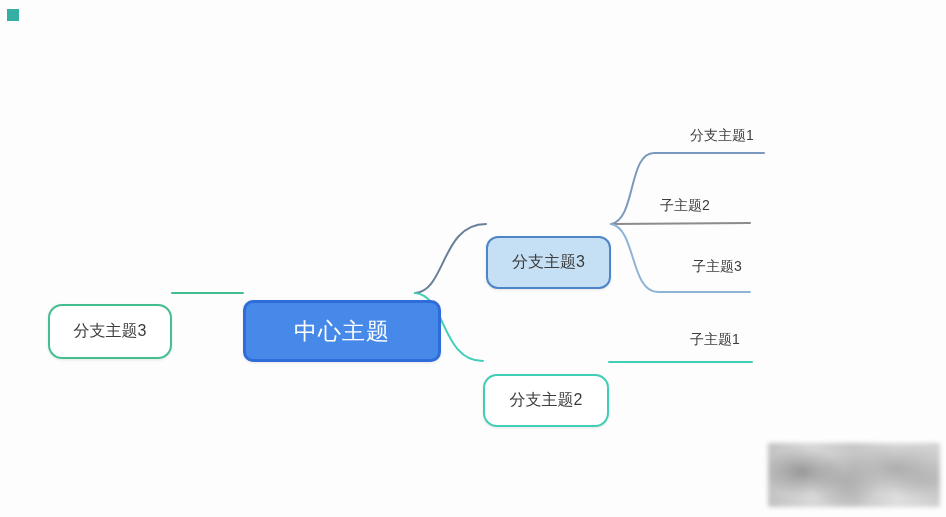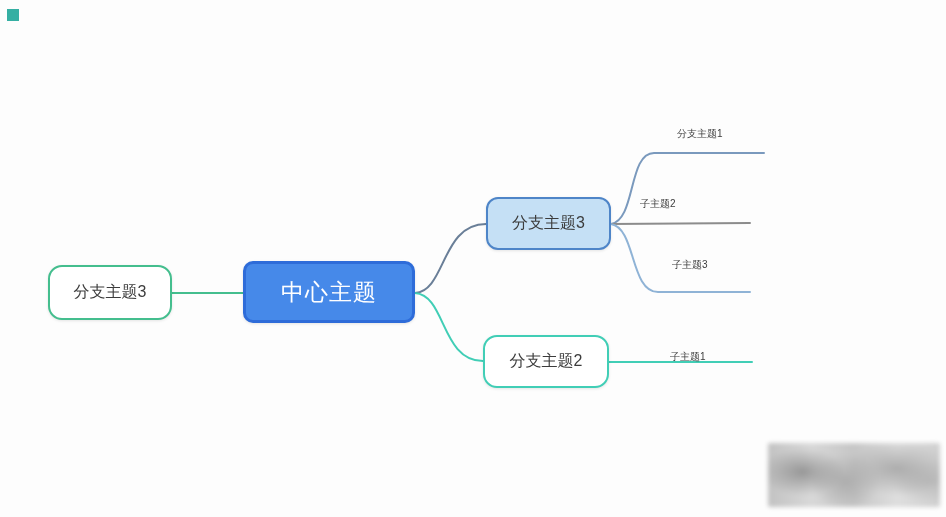--- a/index.html
+++ b/index.html
@@ -41,24 +41,25 @@
     box-sizing: border-box;
     display: flex;
     align-items: center;
     justify-content: center;
     background: #ffffff;
     font-size: 16px;
     color: var(--node-text, #3c3c3c);
     box-shadow: 0 1px 3px rgba(0,0,0,0.10);
     cursor: default;
     white-space: nowrap;
+    margin-top: 39px;
   }
   .node-central {
     left: 243px; top: 261px;
-    width: 172px; height: 62px;
+    width: 198px; height: 62px;
     background: var(--central-fill, #4689e9);
     border: 3px solid var(--central-border, #2e6cd9);
     border-radius: 10px;
     color: var(--central-text, #ffffff);
     font-size: 23px;
     font-weight: 500;
     letter-spacing: 1px;
   }
   .node-left-branch {
     left: 48px; top: 265px;
@@ -76,29 +77,30 @@
   .node-right-branch-bottom {
     left: 483px; top: 335px;
     width: 126px; height: 53px;
     border: 2.5px solid var(--teal, #41ceb6);
     border-radius: 14px;
     align-items: center;
   }
   .sub-label {
     position: absolute;
     width: 90px;
-    font-size: 10px;
+    text-align: center;
+    font-size: 14px;
     color: var(--node-text, #3c3c3c);
     white-space: nowrap;
     cursor: default;
   }
   .sub-branch1 { left: 677px; top: 127px; }
   .sub-sub2    { left: 640px; top: 197px; }
   .sub-sub3    { left: 672px; top: 258px; }
-  .sub-sub1    { left: 670px; top: 331px; margin-top: 19px; }
+  .sub-sub1    { left: 670px; top: 331px; }
 
   .watermark-blur {
     position: absolute;
     left: 768px; top: 443px;
     width: 172px; height: 64px;
     background:
       radial-gradient(60px 34px at 20% 45%, rgba(140,140,140,0.85), rgba(140,140,140,0) 70%),
       radial-gradient(50px 40px at 45% 60%, rgba(170,170,170,0.9), rgba(170,170,170,0) 70%),
       radial-gradient(70px 36px at 75% 40%, rgba(160,160,160,0.8), rgba(160,160,160,0) 75%),
       radial-gradient(60px 30px at 95% 60%, rgba(185,185,185,0.9), rgba(185,185,185,0) 70%),

